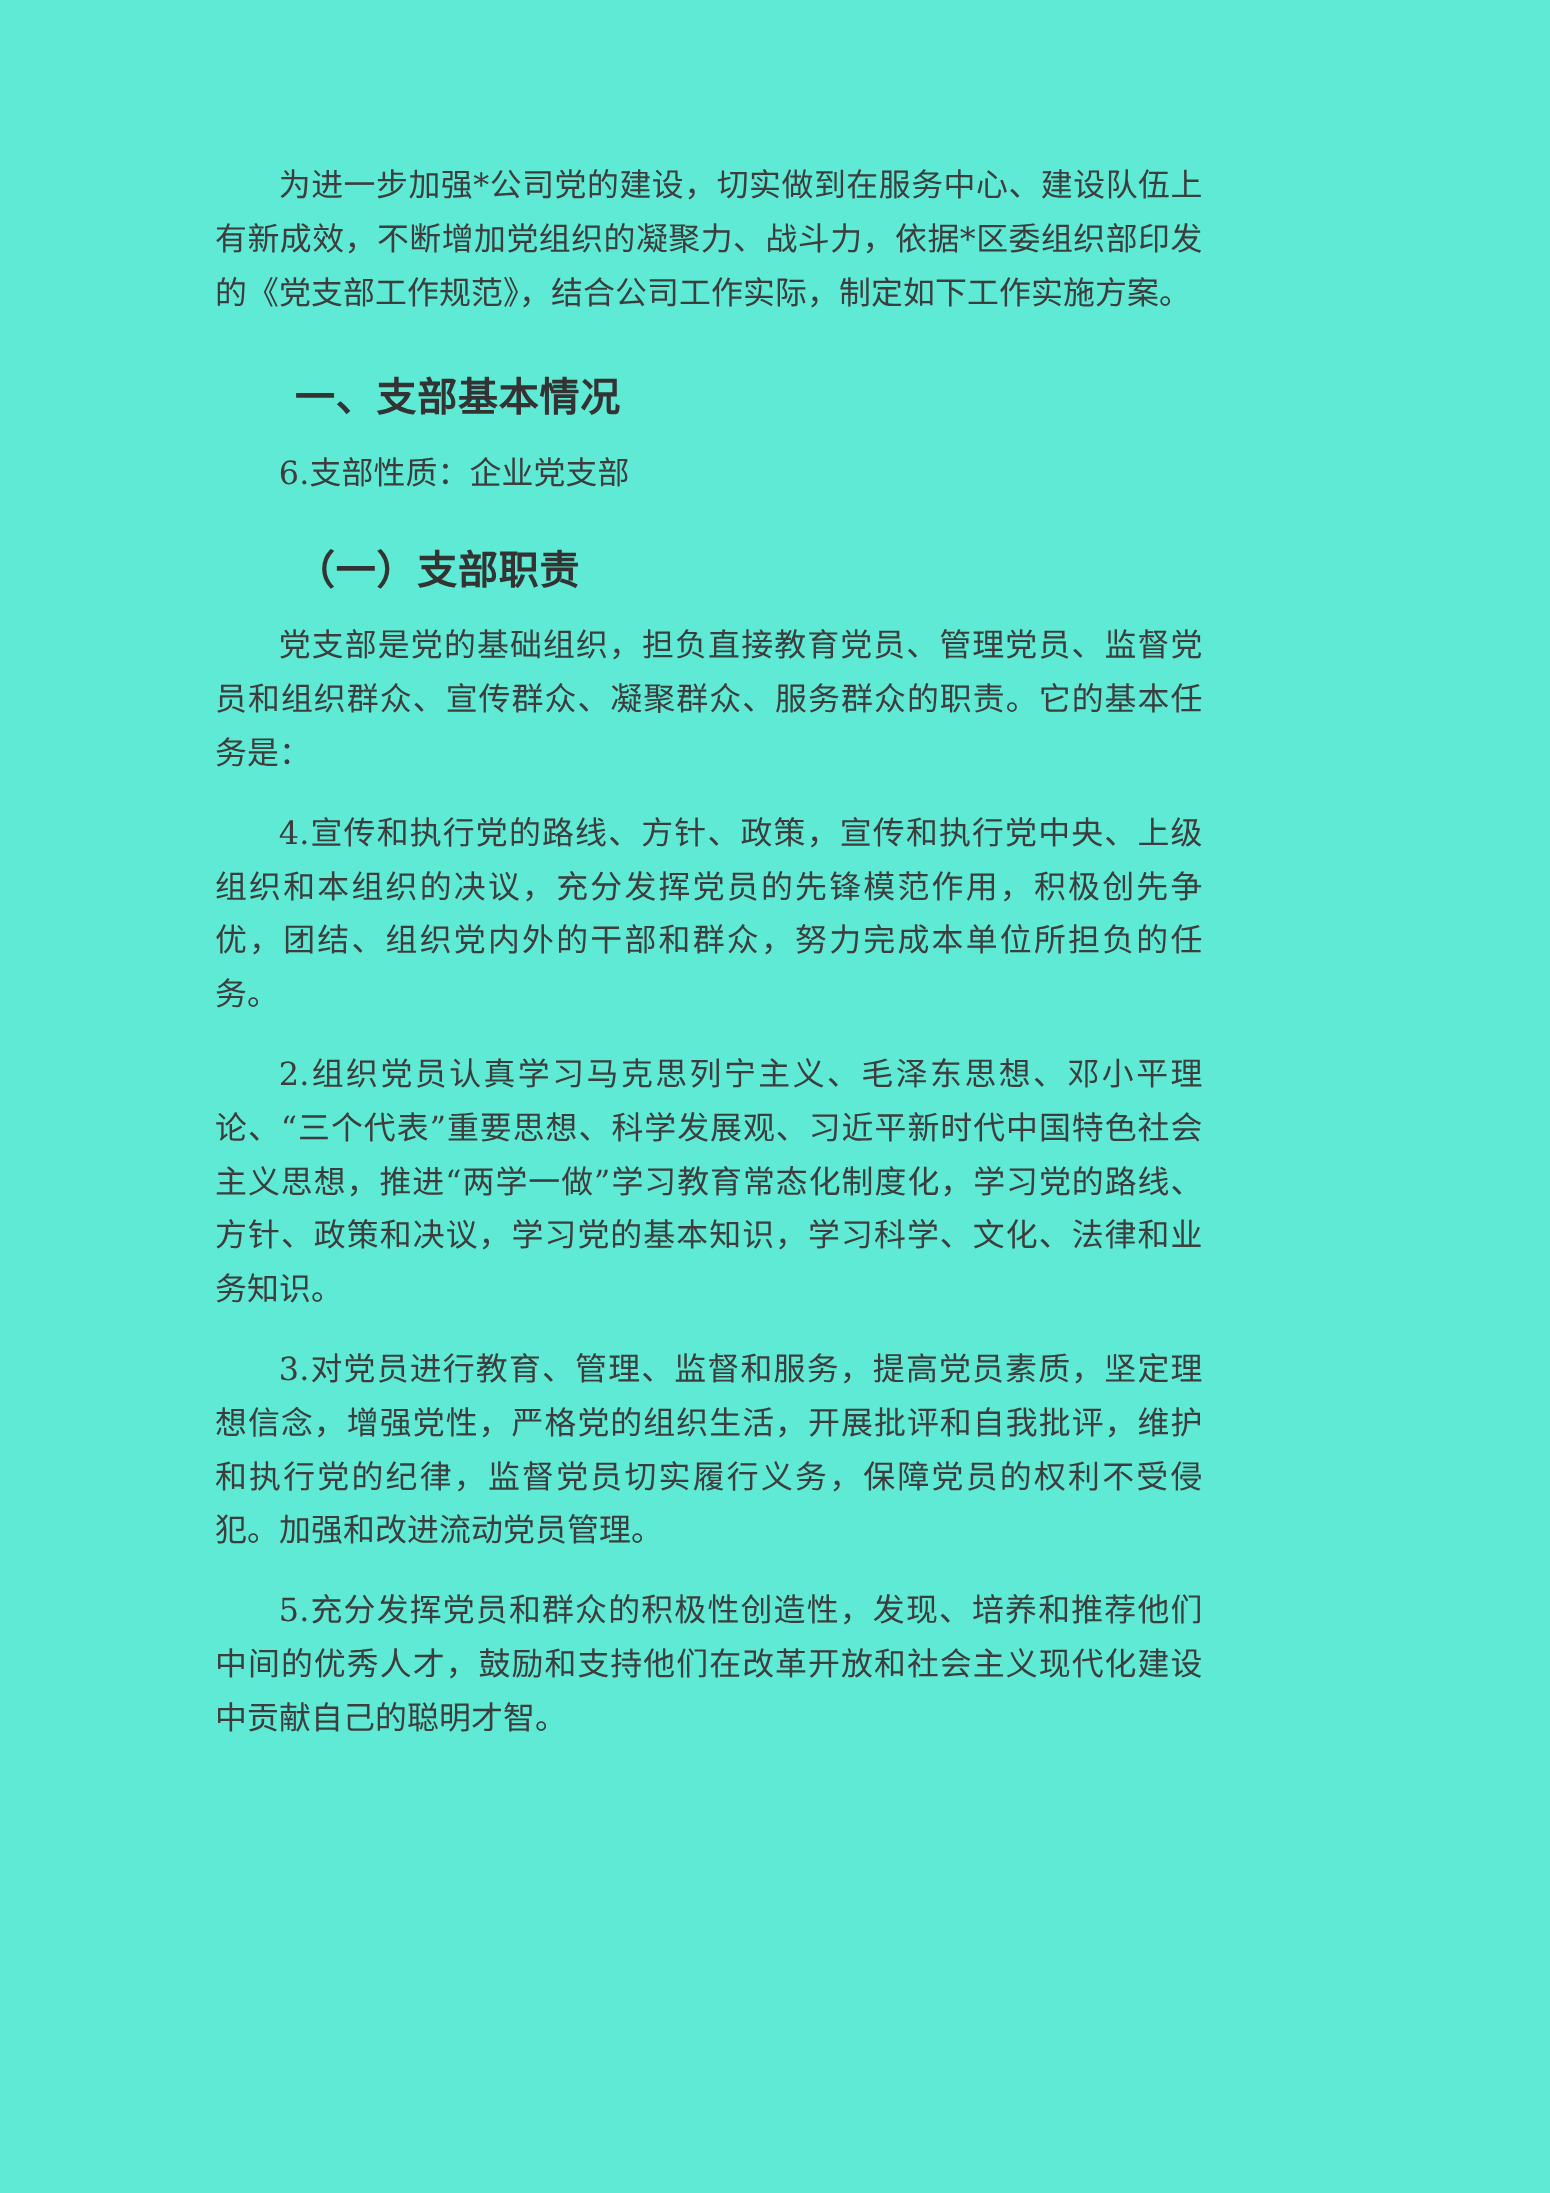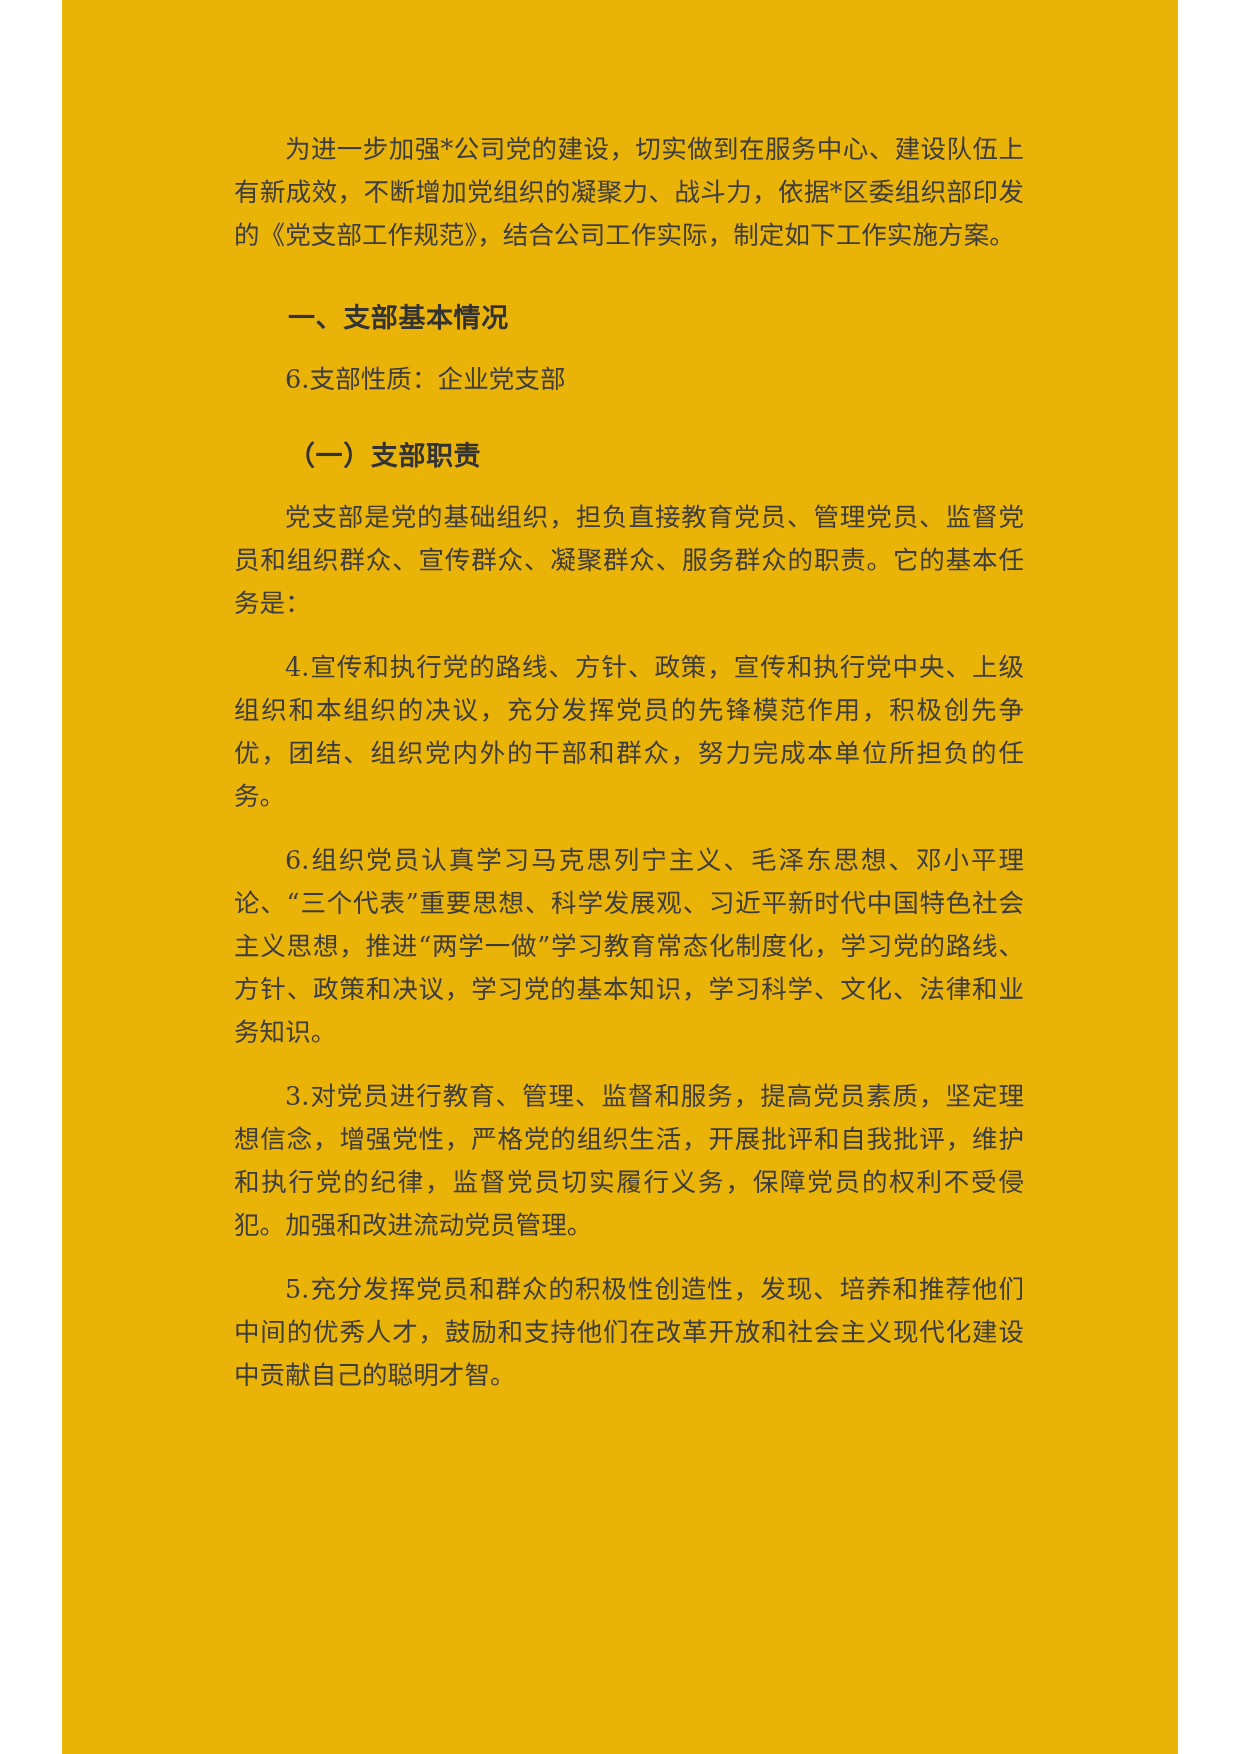--- a/index.html
+++ b/index.html
@@ -3,24 +3,24 @@
 <meta charset="utf-8">
 <title>党支部工作实施方案</title>
 <style>
   html, body {
     margin: 0;
     padding: 0;
     background: #ffffff;
   }
   .page {
     position: relative;
-    width: 1116px;
+    width: 1240px;
     height: 1754px;
     margin: 0 auto;
-    background: #eab308;
+    background: #5eead4;
     box-sizing: border-box;
     overflow: hidden;
   }
   .doc-body {
     position: absolute;
     left: 172px;
     top: 128px;
     width: 790px;
   }
   .para {
@@ -30,21 +30,21 @@
     color: #3d3d3d;
     text-align: justify;
     text-justify: inter-ideograph;
     text-indent: 2em;
     margin: 0 0 21px 0;
     letter-spacing: 0.1px;
     font-weight: 400;
   }
   h1.heading, h2.heading {
     font-family: "DejaVu Serif", "Liberation Serif", serif;
-    font-size: 27px;
+    font-size: 32px;
     line-height: 42px;
     color: #333333;
     font-weight: 700;
     text-indent: 2em;
     margin: 0 0 19px 0;
     letter-spacing: 0.6px;
   }
   h1.heading {
     margin-top: 14px;
   }
@@ -71,21 +71,21 @@
 
     <div class="spacer-sm"></div>
 
 
     <h2 class="heading">（一）支部职责</h2>
 
     <p class="para">党支部是党的基础组织，担负直接教育党员、管理党员、监督党员和组织群众、宣传群众、凝聚群众、服务群众的职责。它的基本任务是：</p>
 
     <p class="para">4.宣传和执行党的路线、方针、政策，宣传和执行党中央、上级组织和本组织的决议，充分发挥党员的先锋模范作用，积极创先争优，团结、组织党内外的干部和群众，努力完成本单位所担负的任务。</p>
 
-    <p class="para">6.组织党员认真学习马克思列宁主义、毛泽东思想、邓小平理论、“三个代表”重要思想、科学发展观、习近平新时代中国特色社会主义思想，推进“两学一做”学习教育常态化制度化，学习党的路线、方针、政策和决议，学习党的基本知识，学习科学、文化、法律和业务知识。</p>
+    <p class="para">2.组织党员认真学习马克思列宁主义、毛泽东思想、邓小平理论、“三个代表”重要思想、科学发展观、习近平新时代中国特色社会主义思想，推进“两学一做”学习教育常态化制度化，学习党的路线、方针、政策和决议，学习党的基本知识，学习科学、文化、法律和业务知识。</p>
 
     <p class="para">3.对党员进行教育、管理、监督和服务，提高党员素质，坚定理想信念，增强党性，严格党的组织生活，开展批评和自我批评，维护和执行党的纪律，监督党员切实履行义务，保障党员的权利不受侵犯。加强和改进流动党员管理。</p>
 
 
     <p class="para">5.充分发挥党员和群众的积极性创造性，发现、培养和推荐他们中间的优秀人才，鼓励和支持他们在改革开放和社会主义现代化建设中贡献自己的聪明才智。</p>
 
   </div>
 </div>
 
 </body></html>

